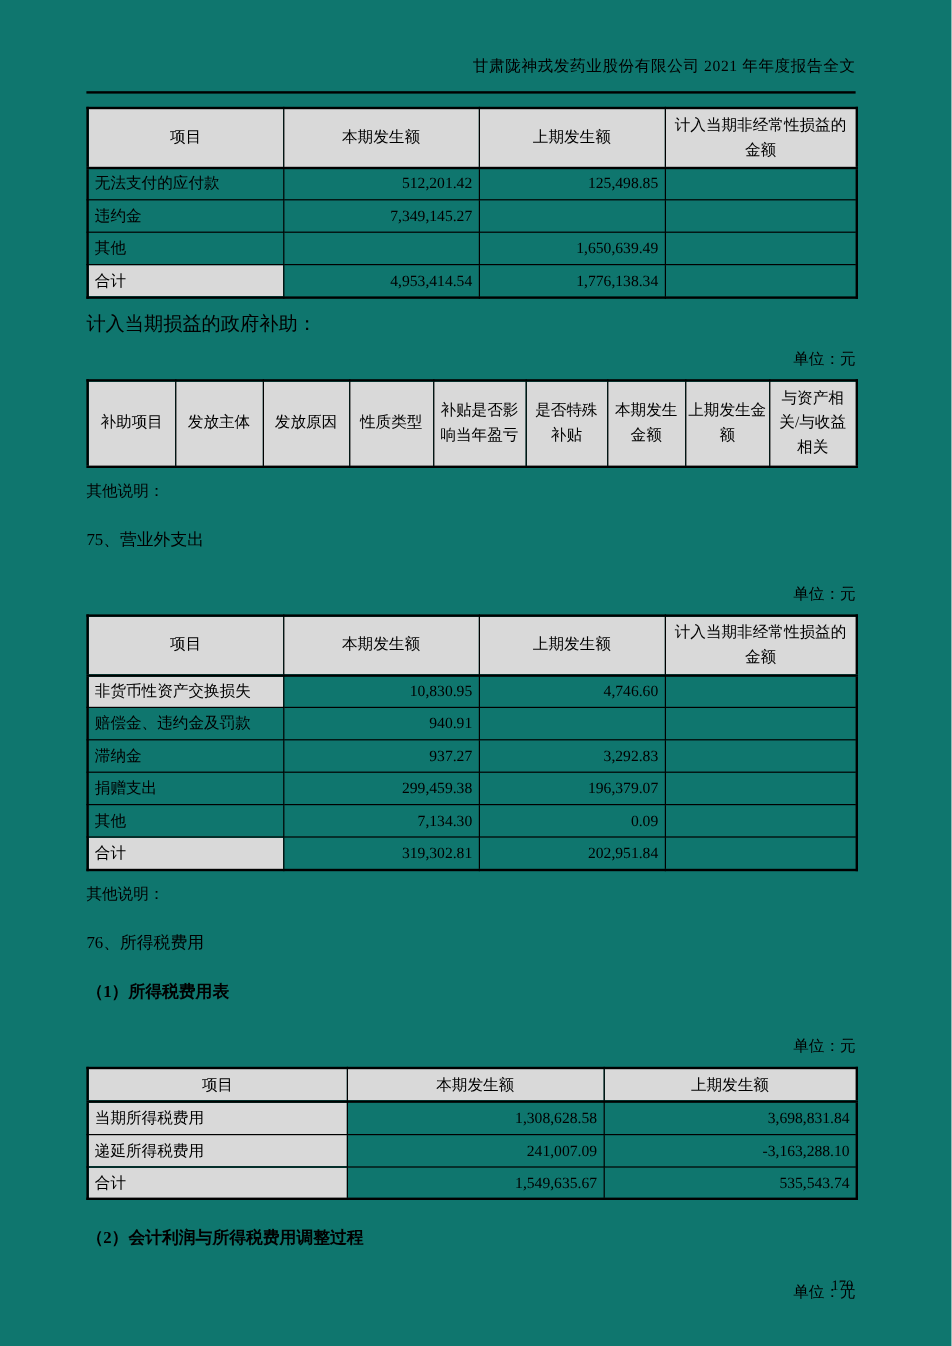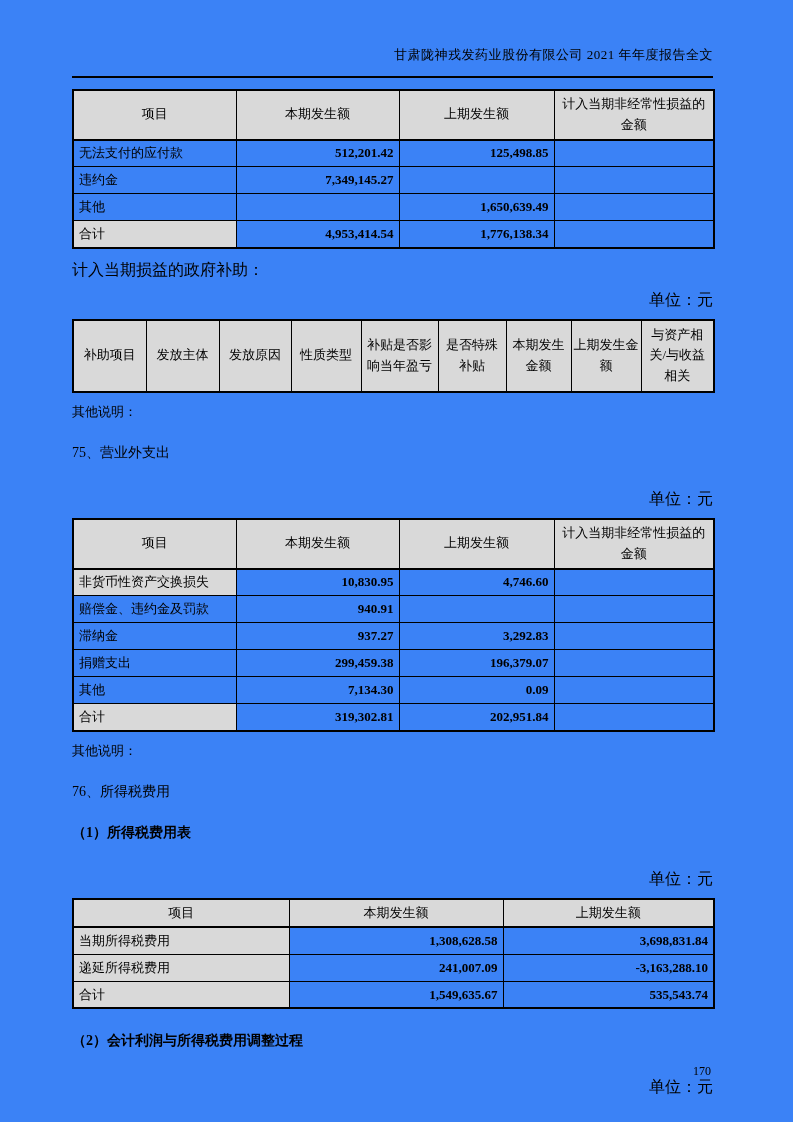--- a/index.html
+++ b/index.html
@@ -1,45 +1,45 @@
 <!DOCTYPE html>
 <html><head>
 <meta charset="utf-8">
 <style>
   * { margin:0; padding:0; box-sizing:border-box; }
   html,body { background:#ffffff; }
   body { font-family:"Liberation Serif","DejaVu Serif",serif; color:#000; }
   .page {
     position:relative; width:793px; height:1122px; margin:0 auto;
-    background:#3b82f6; padding:46px 80px 0 72px; overflow:hidden;
+    background:#0f766e; padding:46px 80px 0 72px; overflow:hidden;
   }
   .doc-header { border-bottom:2px solid #000; padding-bottom:12px; }
   .doc-title { text-align:right; font-size:13px; letter-spacing:0.5px; }
 
   table.tbl { width:641px; border-collapse:collapse; table-layout:fixed; }
   table.tbl { border:2px solid #000; }
   .tbl th, .tbl td {
     border:1px solid #000; font-size:13px; font-weight:normal;
     padding:3px 5px; vertical-align:middle; overflow:hidden;
   }
   .tbl thead th { background:#d9d9d9; text-align:center; line-height:1.6; }
   .tbl thead tr { border-bottom:2px solid #000; }
   .tbl td { height:27px; }
   .tbl td.item { text-align:left; }
-  .tbl td.num { text-align:right;font-weight:bold; }
+  .tbl td.num { text-align:right; }
   .tbl td.gray { background:#d9d9d9; }
   .t1 { margin-top:11px; }
   .t-sub { margin-top:8px; }
   .t-sub th { line-height:1.55; padding:4px 2px; }
   .t3 { margin-top:8px; }
   .t4 { margin-top:8px; }
 
   .para { font-size:16px; margin-top:11px; }
   .note { font-size:13px; margin-top:10px; }
-  .unit { font-size:16px; text-align:right; margin-top:9px; margin-bottom:7px; }
+  .unit { font-size:13px; text-align:right; margin-top:9px; margin-bottom:7px; }
   .sec-h { font-size:14px; font-weight:normal; margin-top:23px; }
   .sub-h { font-size:14px; font-weight:bold; margin-top:23px; }
   .unit.sp { margin-top:27px; }
   .footer-pagenum {
     position:absolute; right:82px; bottom:43px; font-size:12px;
   }
 </style>
 </head>
 <body>
 

